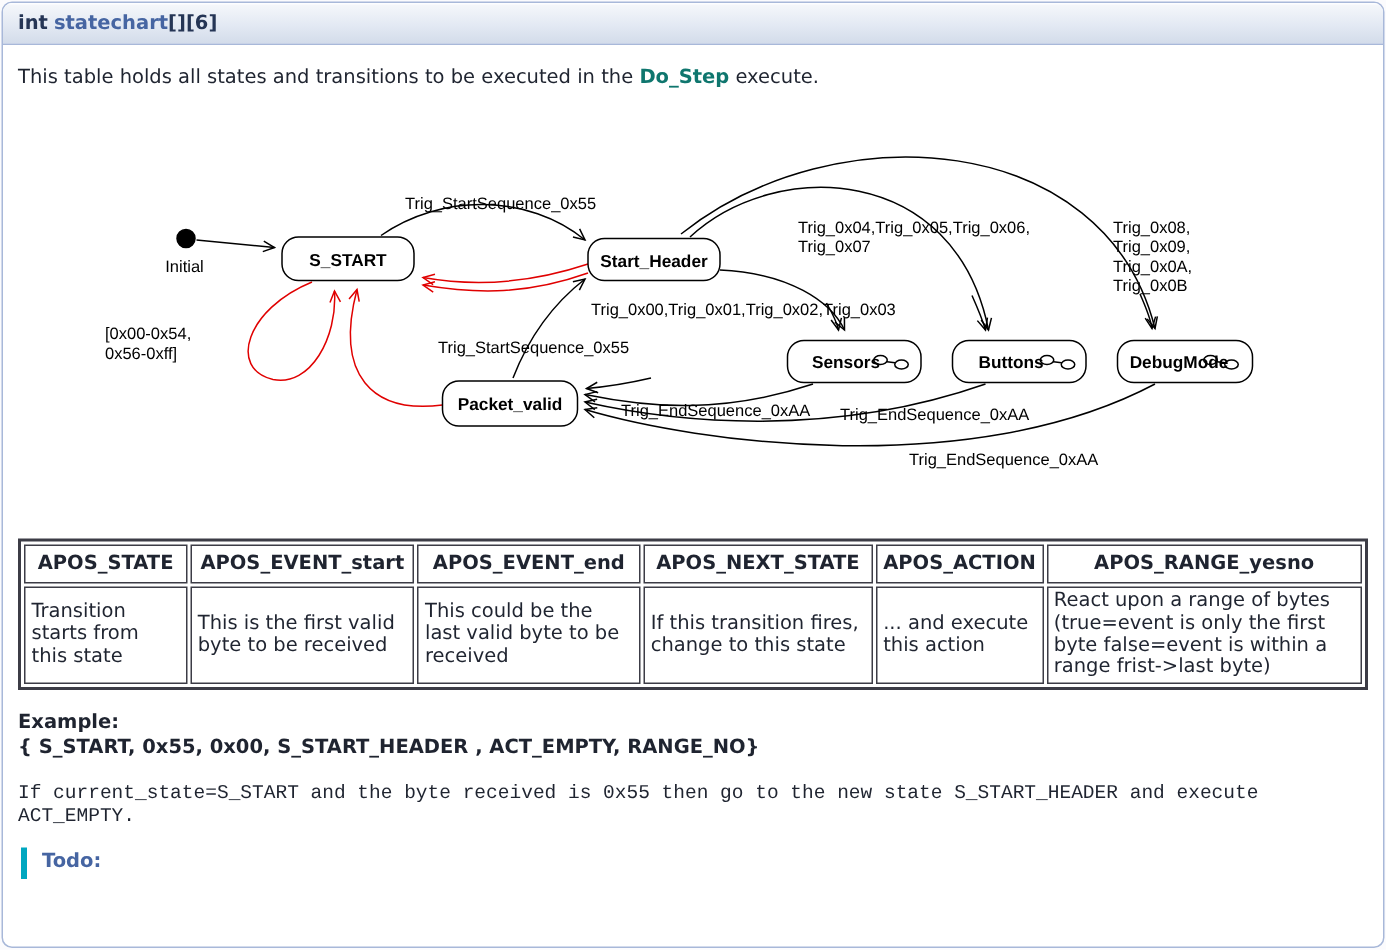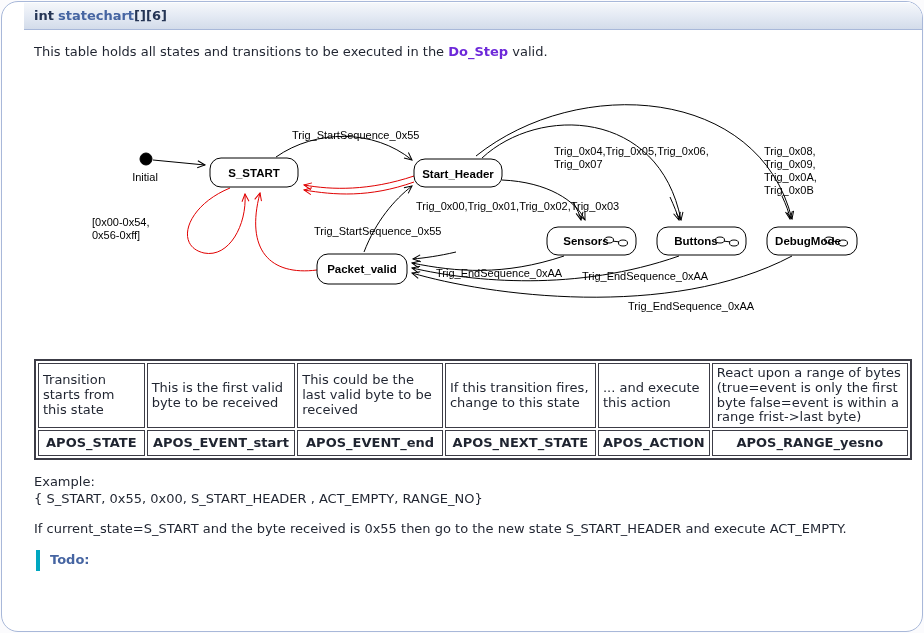--- a/index.html
+++ b/index.html
@@ -1,57 +1,57 @@
 <!DOCTYPE html>
 <html><head>
 <meta charset="utf-8">
 <style>
   html,body{margin:0;padding:0;background:#fbfbfd;}
   body{width:924px;height:633px;overflow:hidden;
        font-family:"DejaVu Sans","Liberation Sans",sans-serif;
        font-size:13px;color:#1f2430;}
   .memitem{position:relative;margin:1px;height:629px;border:1px solid #a8b8d9;
-           border-radius:17px;background:#fff;overflow:hidden;padding-left:22px;}
+           border-radius:7px;background:#fff;overflow:hidden;}
   .memproto{background:linear-gradient(to bottom,#f6f8fb 0%,#e3e9f3 55%,#d3dcea 100%);
             border-bottom:1px solid #a8b8d9;padding:6px 10px;font-weight:bold;
             font-size:13px;color:#253555;box-shadow:inset 0 1px 0 #fdfeff;}
   .memname-link{color:#4665a2;text-decoration:none;cursor:pointer;}
   .memtype{color:#253555;}
   .sp{margin-right:4px;}
   .memdoc{padding:0 10px;}
   .memdoc p{margin:14px 0;}
-  a.doclink{color:#6d28d9;font-weight:bold;text-decoration:none;cursor:pointer;}
+  a.doclink{color:#0f766e;font-weight:bold;text-decoration:none;cursor:pointer;}
   .diagram-wrap{margin-top:30px;height:270px;}
   svg.statechart{display:block;}
   svg.statechart text{font-family:"Liberation Sans","DejaVu Sans",sans-serif;font-size:11px;fill:#000;}
   svg.statechart text.state-label{font-weight:bold;font-size:11.5px;}
   .format-label{margin:16px 0 2px 0;}
   table.fmt{border:2px solid #3c3c46;border-collapse:separate;border-spacing:2px;
             background:#fff;table-layout:fixed;}
   table.fmt th,table.fmt td{border:1px solid #3c3c46;padding:2px 4px;line-height:1.14;}
   table.fmt th{text-align:center;font-size:13px;height:20px;}
   table.fmt td{vertical-align:middle;font-size:13px;}
-  .example-p{margin:12px 0 0 0;line-height:1.25;}
-  .explain-p{margin:14px 0 10px 0;}
+  .example-p{margin:12px 0 0 0;line-height:1.25;font-weight:bold;}
+  .explain-p{margin:14px 0 10px 0;font-family:Liberation Mono, monospace;}
   dl.todo{margin:10px 0 0 2px;padding:2px 0 4px 10px;border-left:4px solid #00a7c0;}
   dl.todo dt{font-weight:bold;color:#4665a2;margin:0;}
 </style>
 </head>
 <body>
 
 <div class="memitem">
 
   <div class="memproto">
     <span class="memtype sp">int</span><a class="memname-link">statechart</a><span class="memtype">[][6]</span>
   </div>
 
   <div class="memdoc">
 
 
-    <p><span>This table holds all states and transitions to be executed in the </span><a class="doclink">Do_Step</a><span> valid.</span></p>
+    <p><span>This table holds all states and transitions to be executed in the </span><a class="doclink">Do_Step</a><span> execute.</span></p>
 
     <div class="diagram-wrap">
       <svg class="statechart" width="904" height="270" viewBox="10 130 904 270" xmlns="http://www.w3.org/2000/svg">
         <defs>
           <marker id="ab" markerWidth="10" markerHeight="9" refX="8.5" refY="4.5" orient="auto" markerUnits="userSpaceOnUse">
             <path d="M1,1 L8.5,4.5 L1,8" fill="none" stroke="#000" stroke-width="1"></path>
           </marker>
           <marker id="ar" markerWidth="10" markerHeight="9" refX="8.5" refY="4.5" orient="auto" markerUnits="userSpaceOnUse">
             <path d="M1,1 L8.5,4.5 L1,8" fill="none" stroke="#e00000" stroke-width="1"></path>
           </marker>
@@ -138,34 +138,34 @@
       <colgroup>
         <col style="width:110px">
           <col style="width:150px">
           <col style="width:150px">
         <col style="width:154px">
           <col style="width:108px">
           <col style="width:218px">
       </colgroup>
       <tbody>
           <tr>
+        <th>APOS_STATE</th>
+        <th>APOS_EVENT_start</th>
+        <th>APOS_EVENT_end</th>
+        <th>APOS_NEXT_STATE</th>
+        <th>APOS_ACTION</th>
+        <th>APOS_RANGE_yesno</th>
+      </tr>
+      <tr>
         <td>Transition starts from this state</td>
         <td>This is the first valid byte to be received</td>
         <td>This could be the last valid byte to be received</td>
         <td>If this transition fires, change to this state</td>
         <td>... and execute this action</td>
         <td>React upon a range of bytes (true=event is only the first byte false=event is within a range frist-&gt;last byte)</td>
-      </tr>
-      <tr>
-        <th>APOS_STATE</th>
-        <th>APOS_EVENT_start</th>
-        <th>APOS_EVENT_end</th>
-        <th>APOS_NEXT_STATE</th>
-        <th>APOS_ACTION</th>
-        <th>APOS_RANGE_yesno</th>
       </tr>
     </tbody>
       </table>
 
     <p class="example-p">
       <span>Example:</span><br>
       <span>{ S_START, 0x55, 0x00, S_START_HEADER , ACT_EMPTY, RANGE_NO}</span>
     </p>
 
     <p class="explain-p">If current_state=S_START and the byte received is 0x55 then go to the new state S_START_HEADER and execute ACT_EMPTY.</p>

